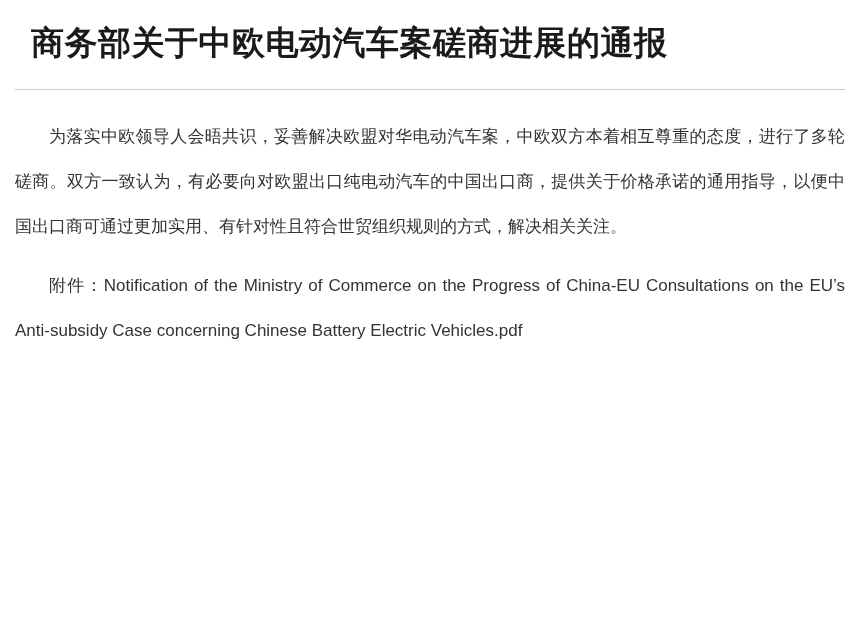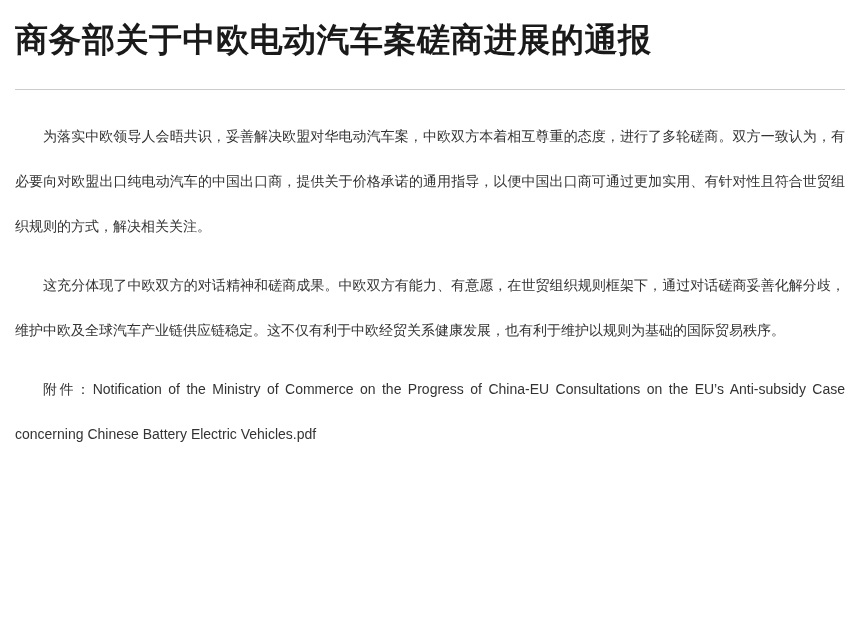--- a/index.html
+++ b/index.html
@@ -10,37 +10,36 @@
   body {
     width: 860px;
     height: 634px;
     overflow: hidden;
     font-family: "Liberation Sans", "DejaVu Sans", sans-serif;
   }
   .article {
     padding: 0 15px;
   }
   .page-title {
-    margin: 22px 0 0 0;
+    margin: 22px 0 0 16px;
     padding: 0;
     font-size: 33px;
     line-height: 1.25;
     font-weight: bold;
     color: #1a1a1a;
     letter-spacing: 0.5px;
-    font-family: Liberation Mono, monospace;
   }
   .title-divider {
     border: none;
     border-top: 1px solid #cccccc;
     height: 0;
     margin: 26px 0 0 0;
   }
   .body-text p {
-    font-size: 14px;
+    font-size: 17px;
     line-height: 45px;
     color: #333333;
     text-align: justify;
     text-indent: 2em;
     margin: 0 0 14px 0;
     word-break: break-word;
   }
   .body-text p.first {
     margin-top: 24px;
   }
@@ -57,19 +56,18 @@
 
   <h1 class="page-title">商务部关于中欧电动汽车案磋商进展的通报</h1>
 
   <hr class="title-divider">
 
   <div class="body-text">
 
     <p class="first">为落实中欧领导人会晤共识，妥善解决欧盟对华电动汽车案，中欧双方本着相互尊重的态度，进行了多轮磋商。双方一致认为，有必要向对欧盟出口纯电动汽车的中国出口商，提供关于价格承诺的通用指导，以便中国出口商可通过更加实用、有针对性且符合世贸组织规则的方式，解决相关关注。</p>
 
 
-    <p>这充分体现了中欧双方的对话精神和磋商成果。中欧双方有能力、有意愿，在世贸组织规则框架下，通过对话磋商妥善化解分歧，维护中欧及全球汽车产业链供应链稳定。这不仅有利于中欧经贸关系健康发展，也有利于维护以规则为基础的国际贸易秩序。</p>
 
     <p><span>附件：</span><a class="attachment-link">Notification of the Ministry of Commerce on the Progress of China-EU Consultations on the EU’s Anti-subsidy Case concerning Chinese Battery Electric Vehicles.pdf</a></p>
 
   </div>
 
 </div>
 
 </body></html>

